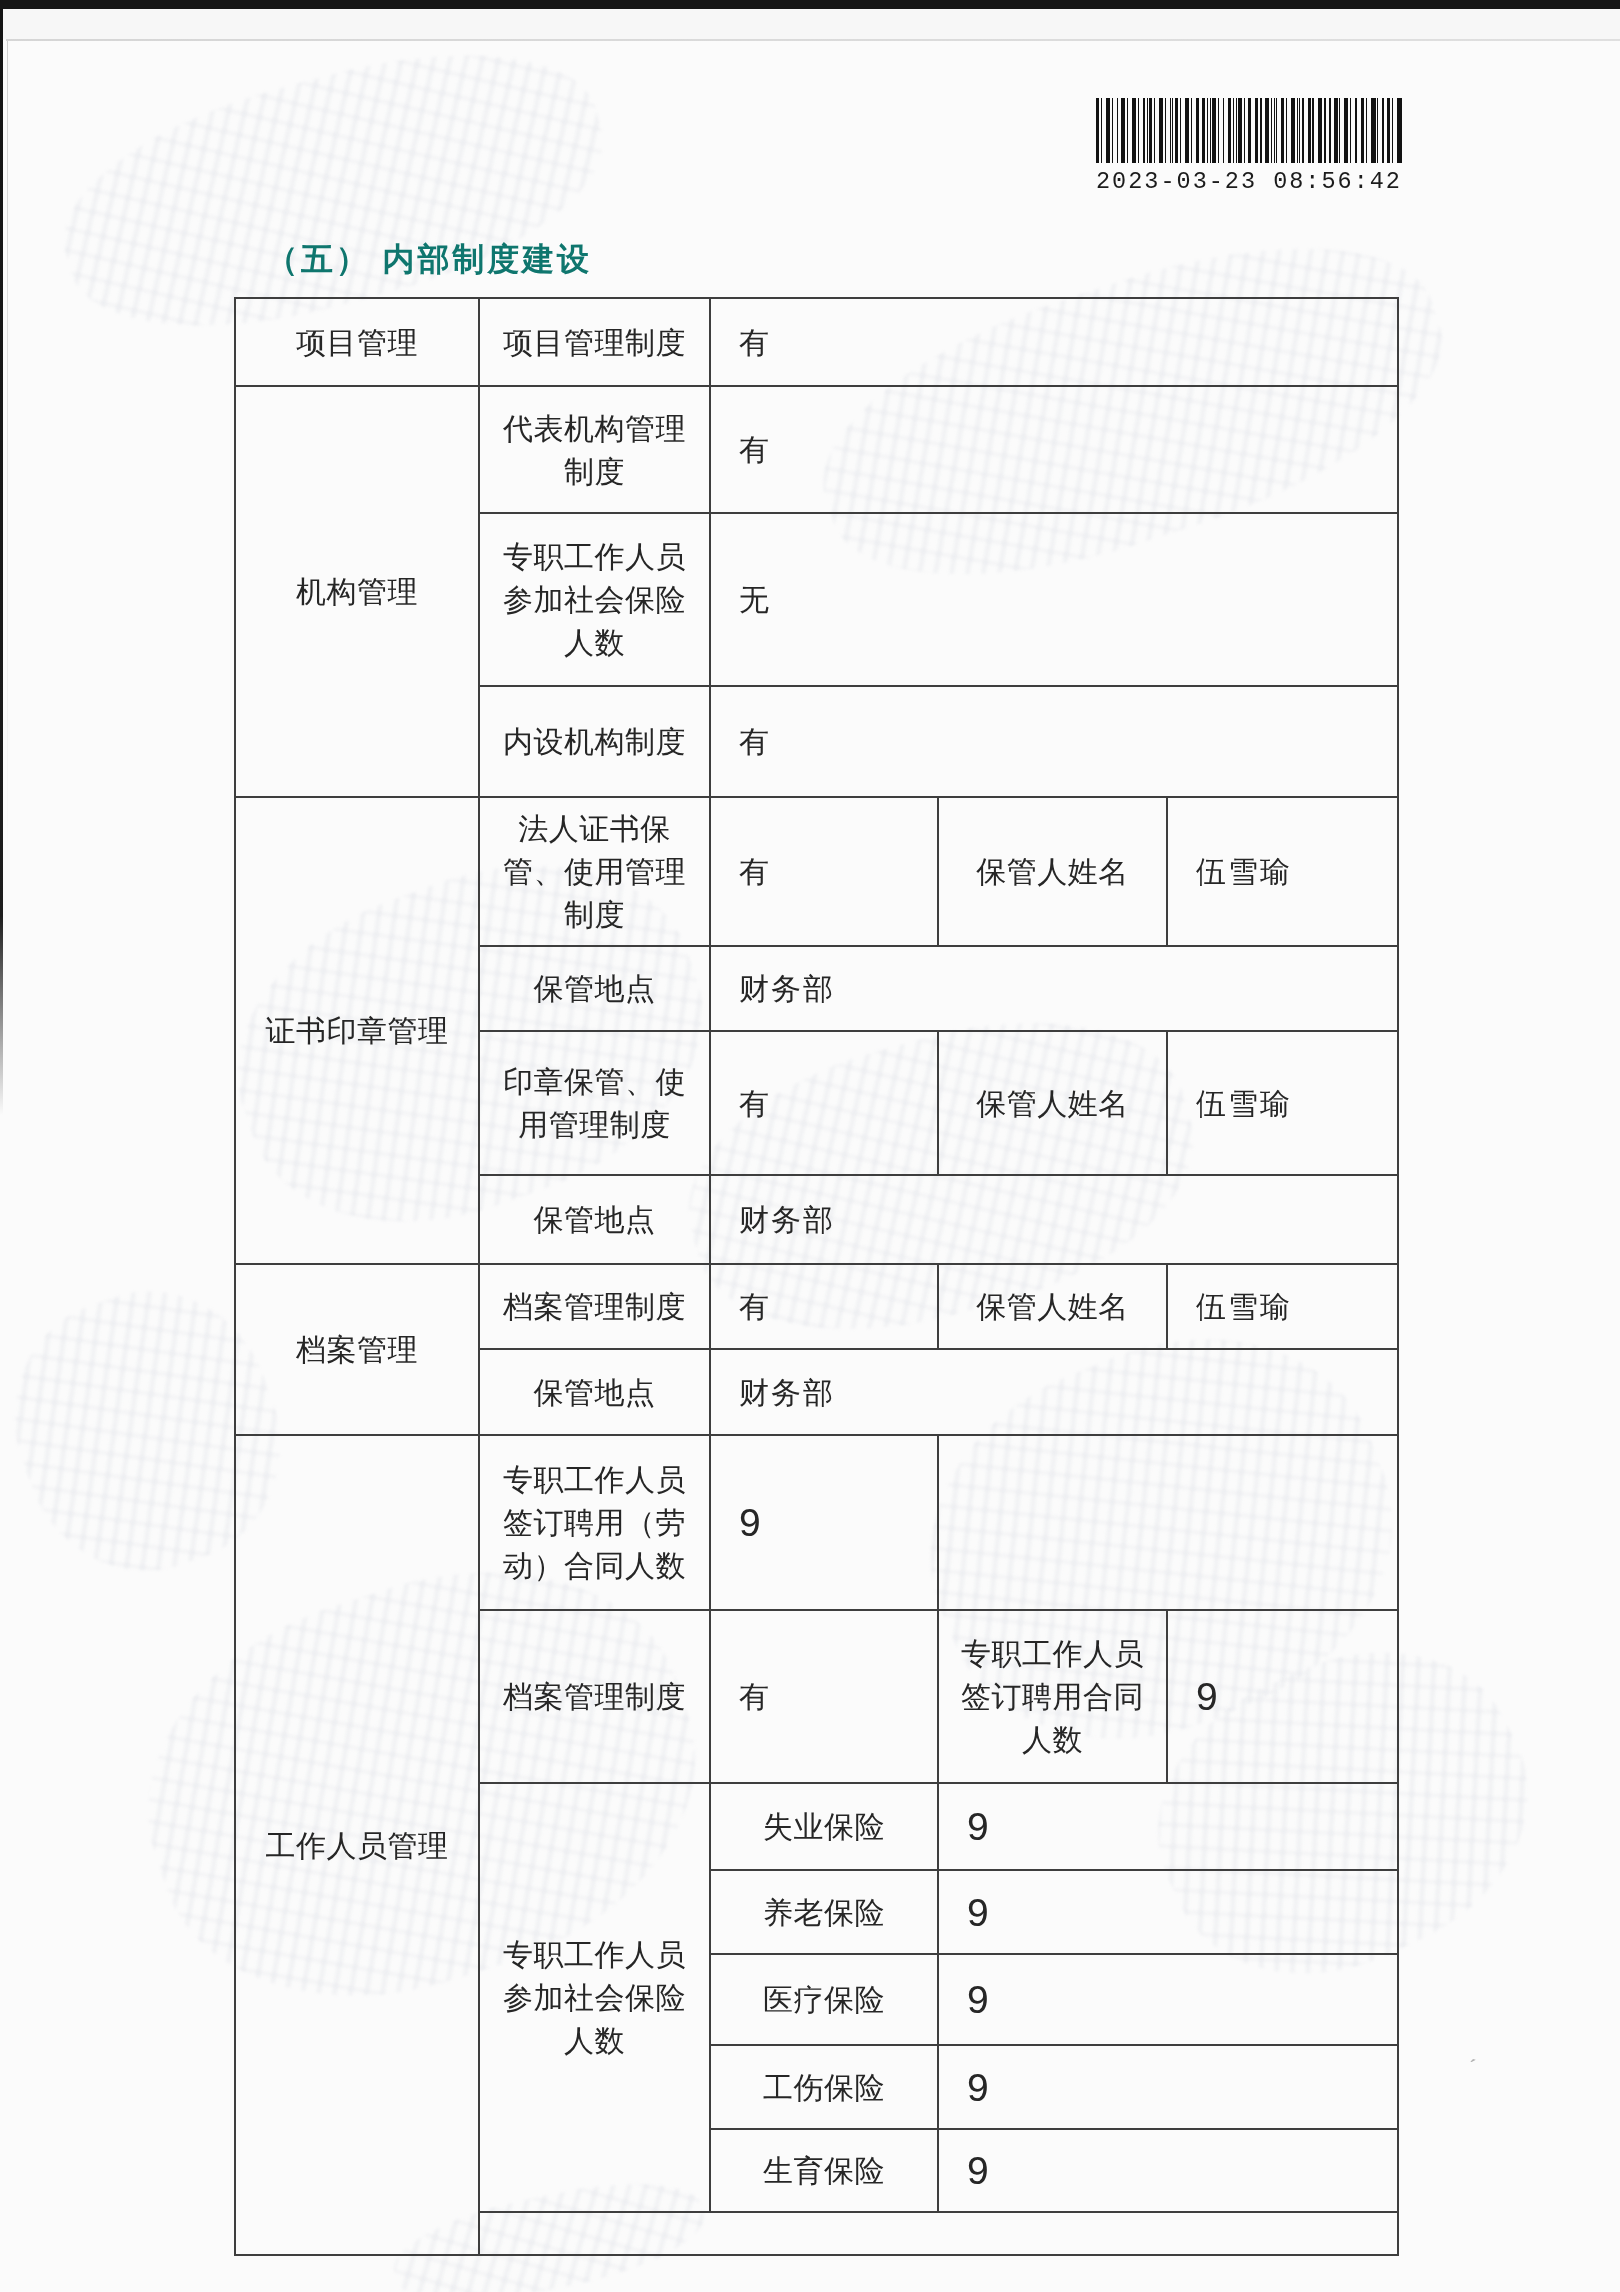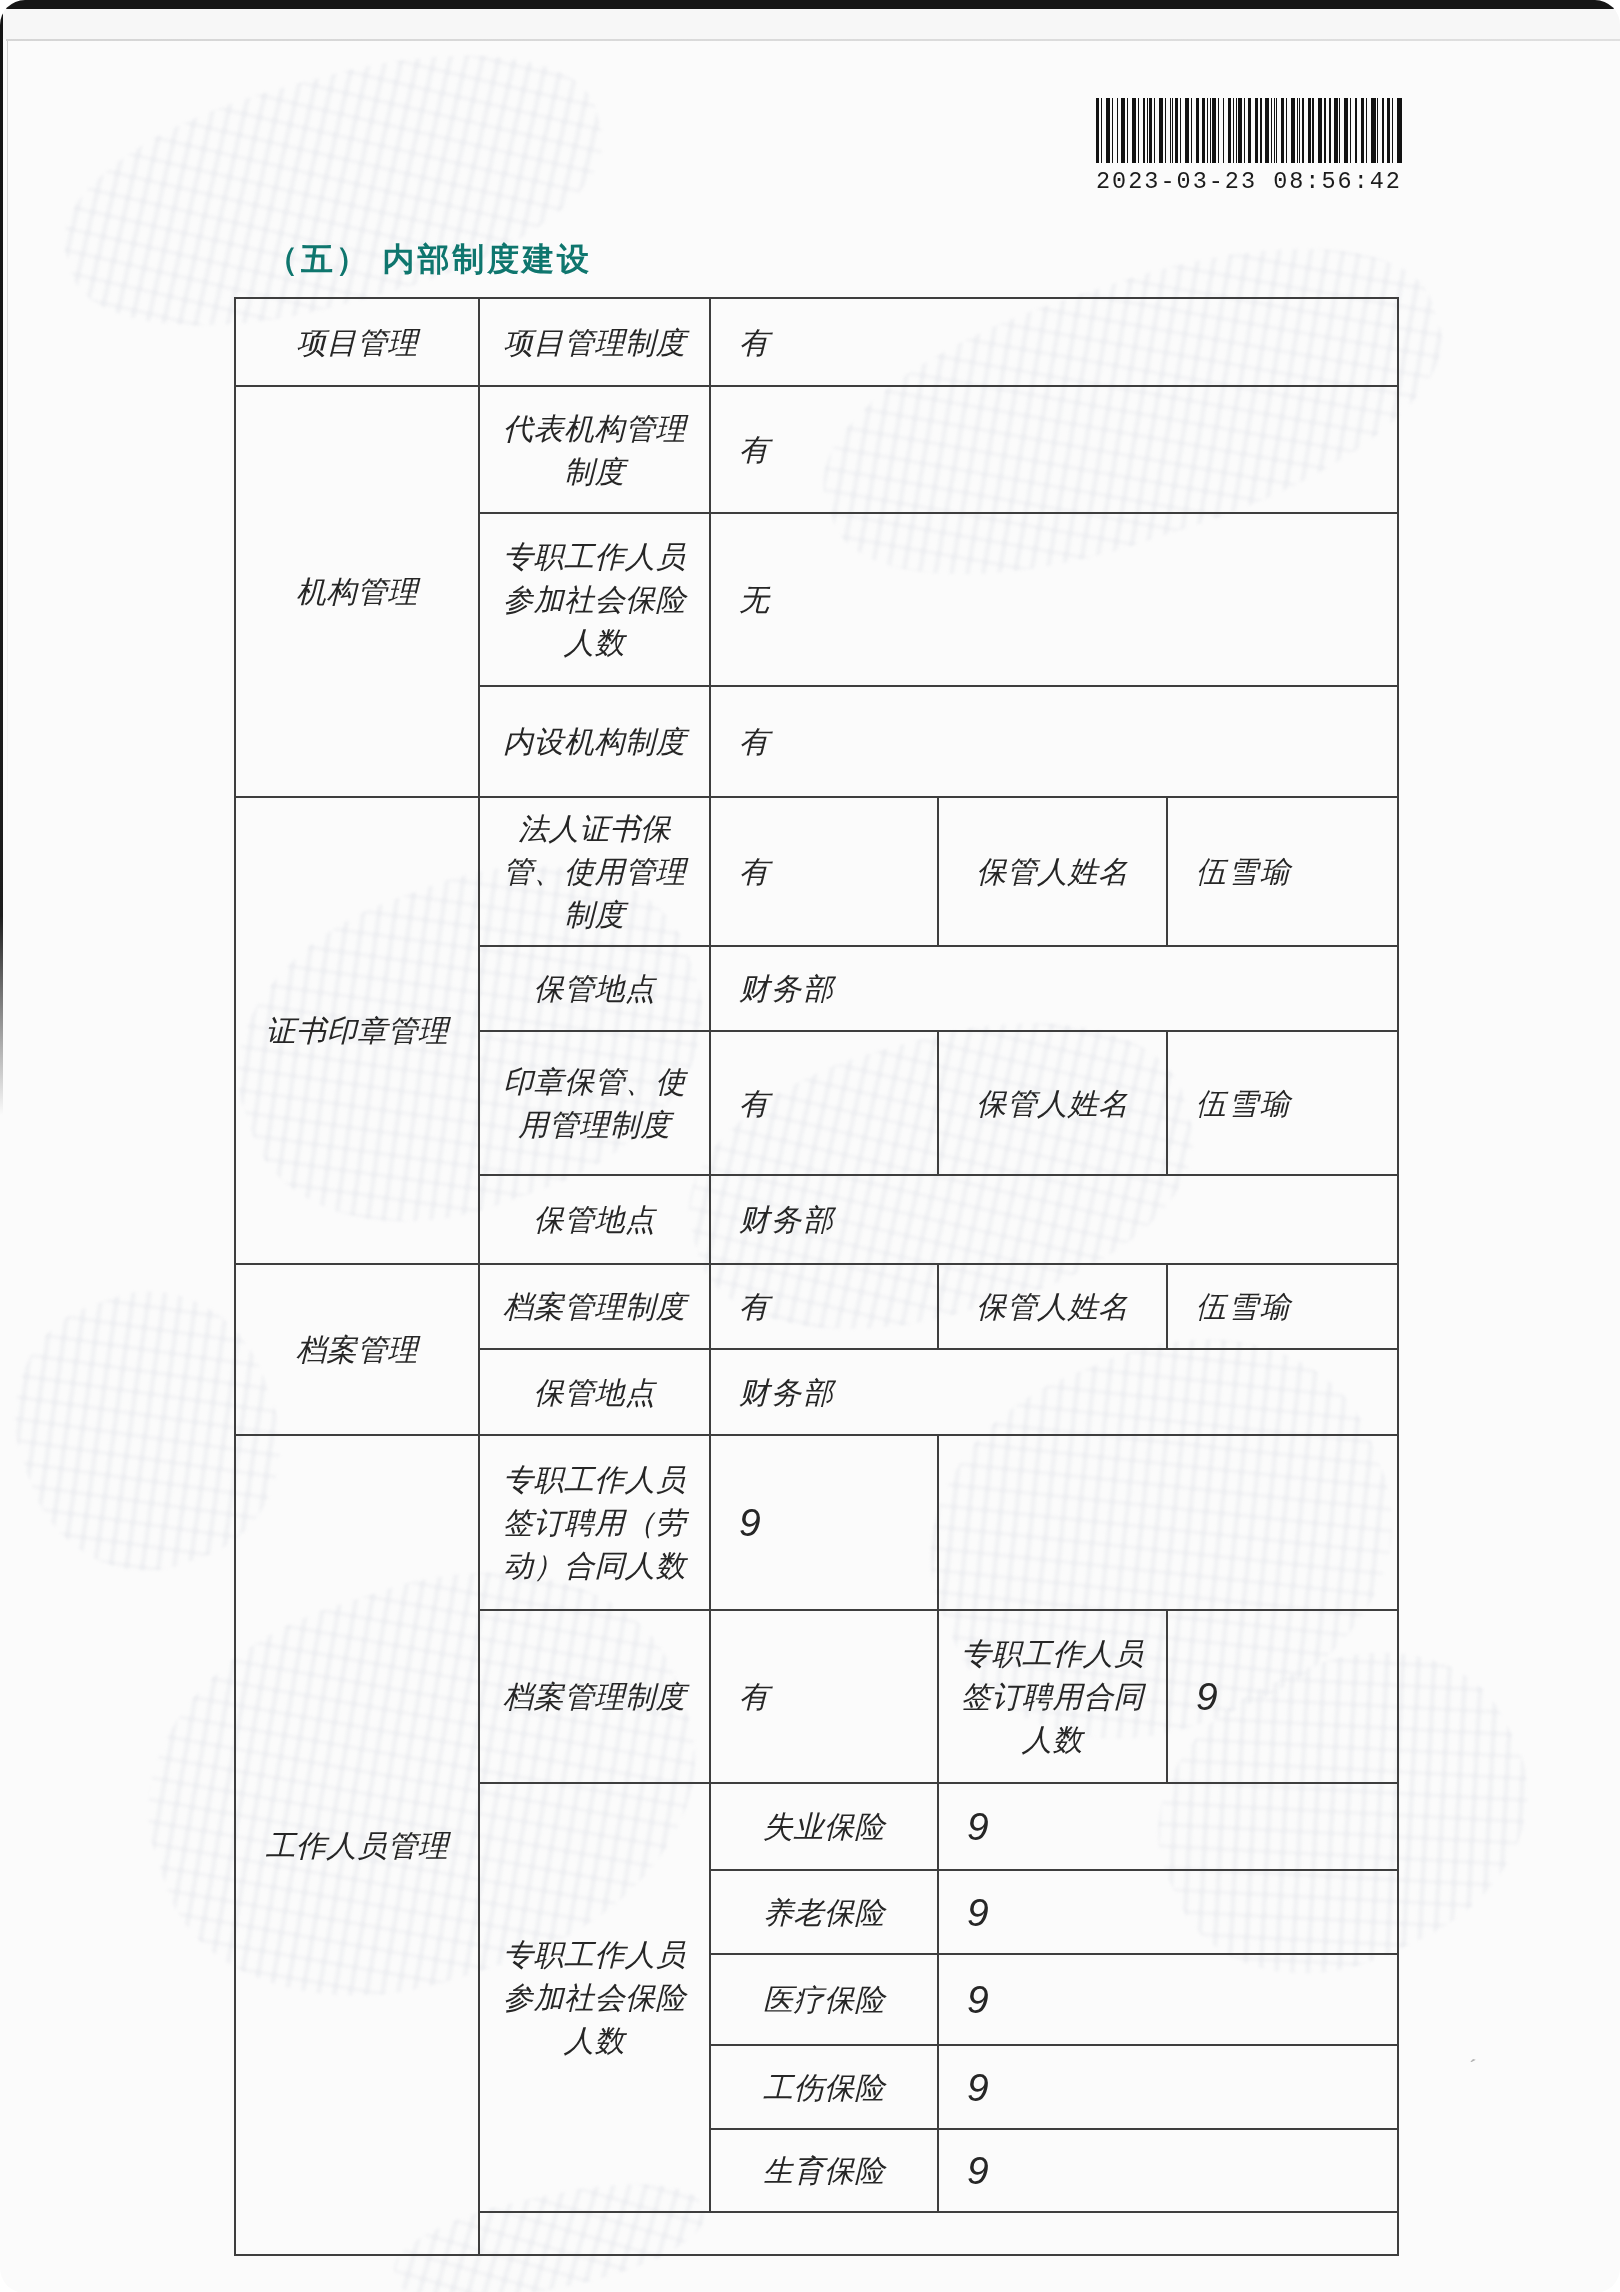--- a/index.html
+++ b/index.html
@@ -1,17 +1,17 @@
 <!DOCTYPE html>
 <html><head>
 <meta charset="utf-8">
 <style>
   html,body{margin:0;padding:0;background:#ffffff;}
   .page{position:relative;width:1620px;height:2293px;background:#fbfbfb;overflow:hidden;
-        font-family:"Liberation Sans","DejaVu Sans",sans-serif;color:#262626;border-radius:25px;}
+        font-family:"Liberation Sans","DejaVu Sans",sans-serif;color:#262626;}
   
   .scan-bar-top{position:absolute;left:0;top:0;width:1620px;height:8.8px;background:#161616;}
   .scan-edge-left{position:absolute;left:0;top:8.8px;width:2.9px;height:1106px;
         background:linear-gradient(#141414 0%,#1d1d1d 82%,rgba(30,30,30,0) 100%);}
   .paper-top-edge{position:absolute;left:5.9px;top:39px;width:1614px;height:2px;
         background:linear-gradient(90deg,#c9c9c9,#d6d6d6);opacity:.75;}
   .paper-left-edge{position:absolute;left:6.9px;top:41px;width:1px;height:843px;
         background:linear-gradient(#d0d0d0,rgba(210,210,210,0));}
   .above-paper{position:absolute;left:0;top:8.8px;width:1620px;height:30px;background:#f7f7f7;}
   
@@ -22,21 +22,21 @@
        rgba(0,0,0,0) 16.7px 20.6px,#121212 20.6px 22.5px,rgba(0,0,0,0) 22.5px 26.5px),
      repeating-linear-gradient(90deg,#121212 0 1px,rgba(0,0,0,0) 1px 12.7px);}
   .barcode-text{margin-top:4.9px;text-align:center;font-family:"Liberation Mono","DejaVu Sans Mono",monospace;
      font-size:23.5px;letter-spacing:2px;color:#1c1c1c;white-space:nowrap;}
   
   .title{position:absolute;left:266px;top:238px;font-size:32px;font-weight:700;
      letter-spacing:2.9px;color:#0f766e;}
   
   table.form{position:absolute;left:234px;top:297px;width:1164px;border-collapse:collapse;
      table-layout:fixed;font-size:30px;letter-spacing:0.5px;color:#262626;}
-  table.form td{border:2px solid #3e3e3e;vertical-align:middle;overflow:hidden;font-style:italic;}
+  table.form td{border:2px solid #3e3e3e;vertical-align:middle;overflow:hidden;}
   td.lbl,td.sub,td.ins{text-align:center;padding:0 17.6px;line-height:43px;margin-top:44px;}
   td.g{text-align:center;padding:0 13.7px;line-height:45px;}
   td.val{text-align:left;padding:0 0 0 28px;letter-spacing:2px;line-height:43px;}
   td.num{font-size:39px;letter-spacing:0;}
   .g-staff{vertical-align:top;padding-top:23.5px;}
   .g-archive{padding-top:55px;}
   tr.section-start td{border-top:2.9px solid #373737;}
   td.empty{}
   td.cut-cell{border:none;border-left:2px solid #3e3e3e;}
   td.no-bottom{border-bottom:none;}

